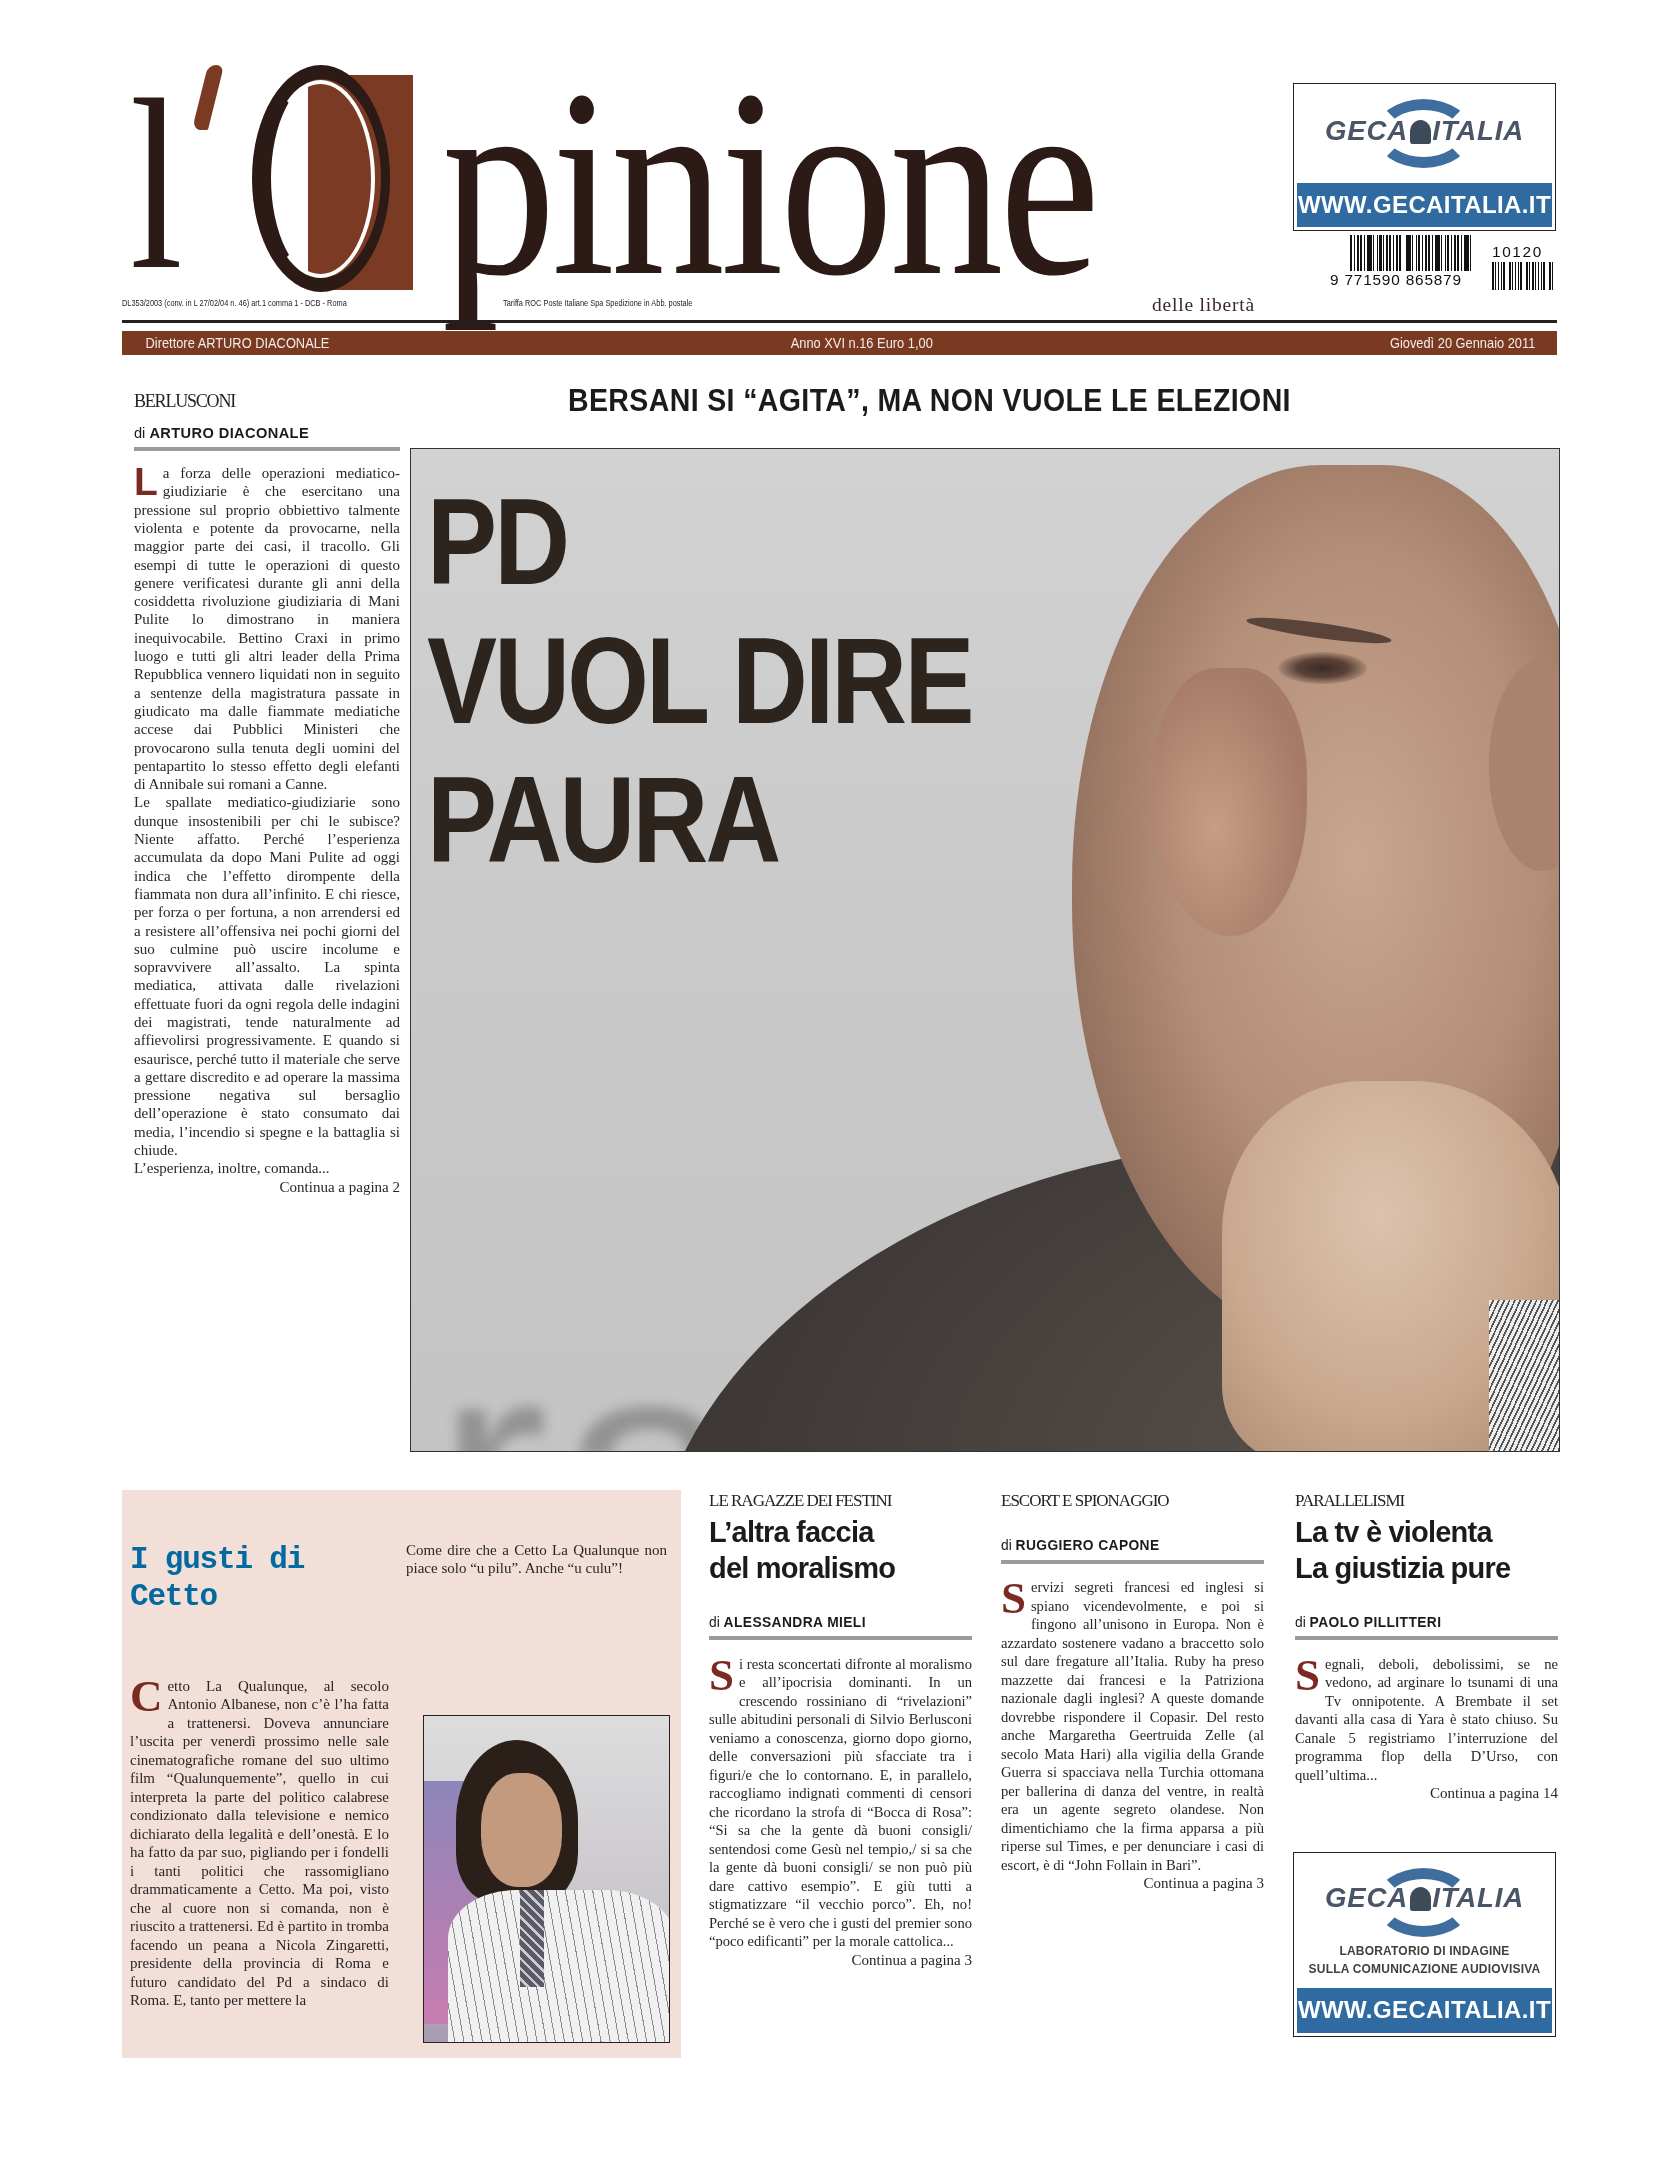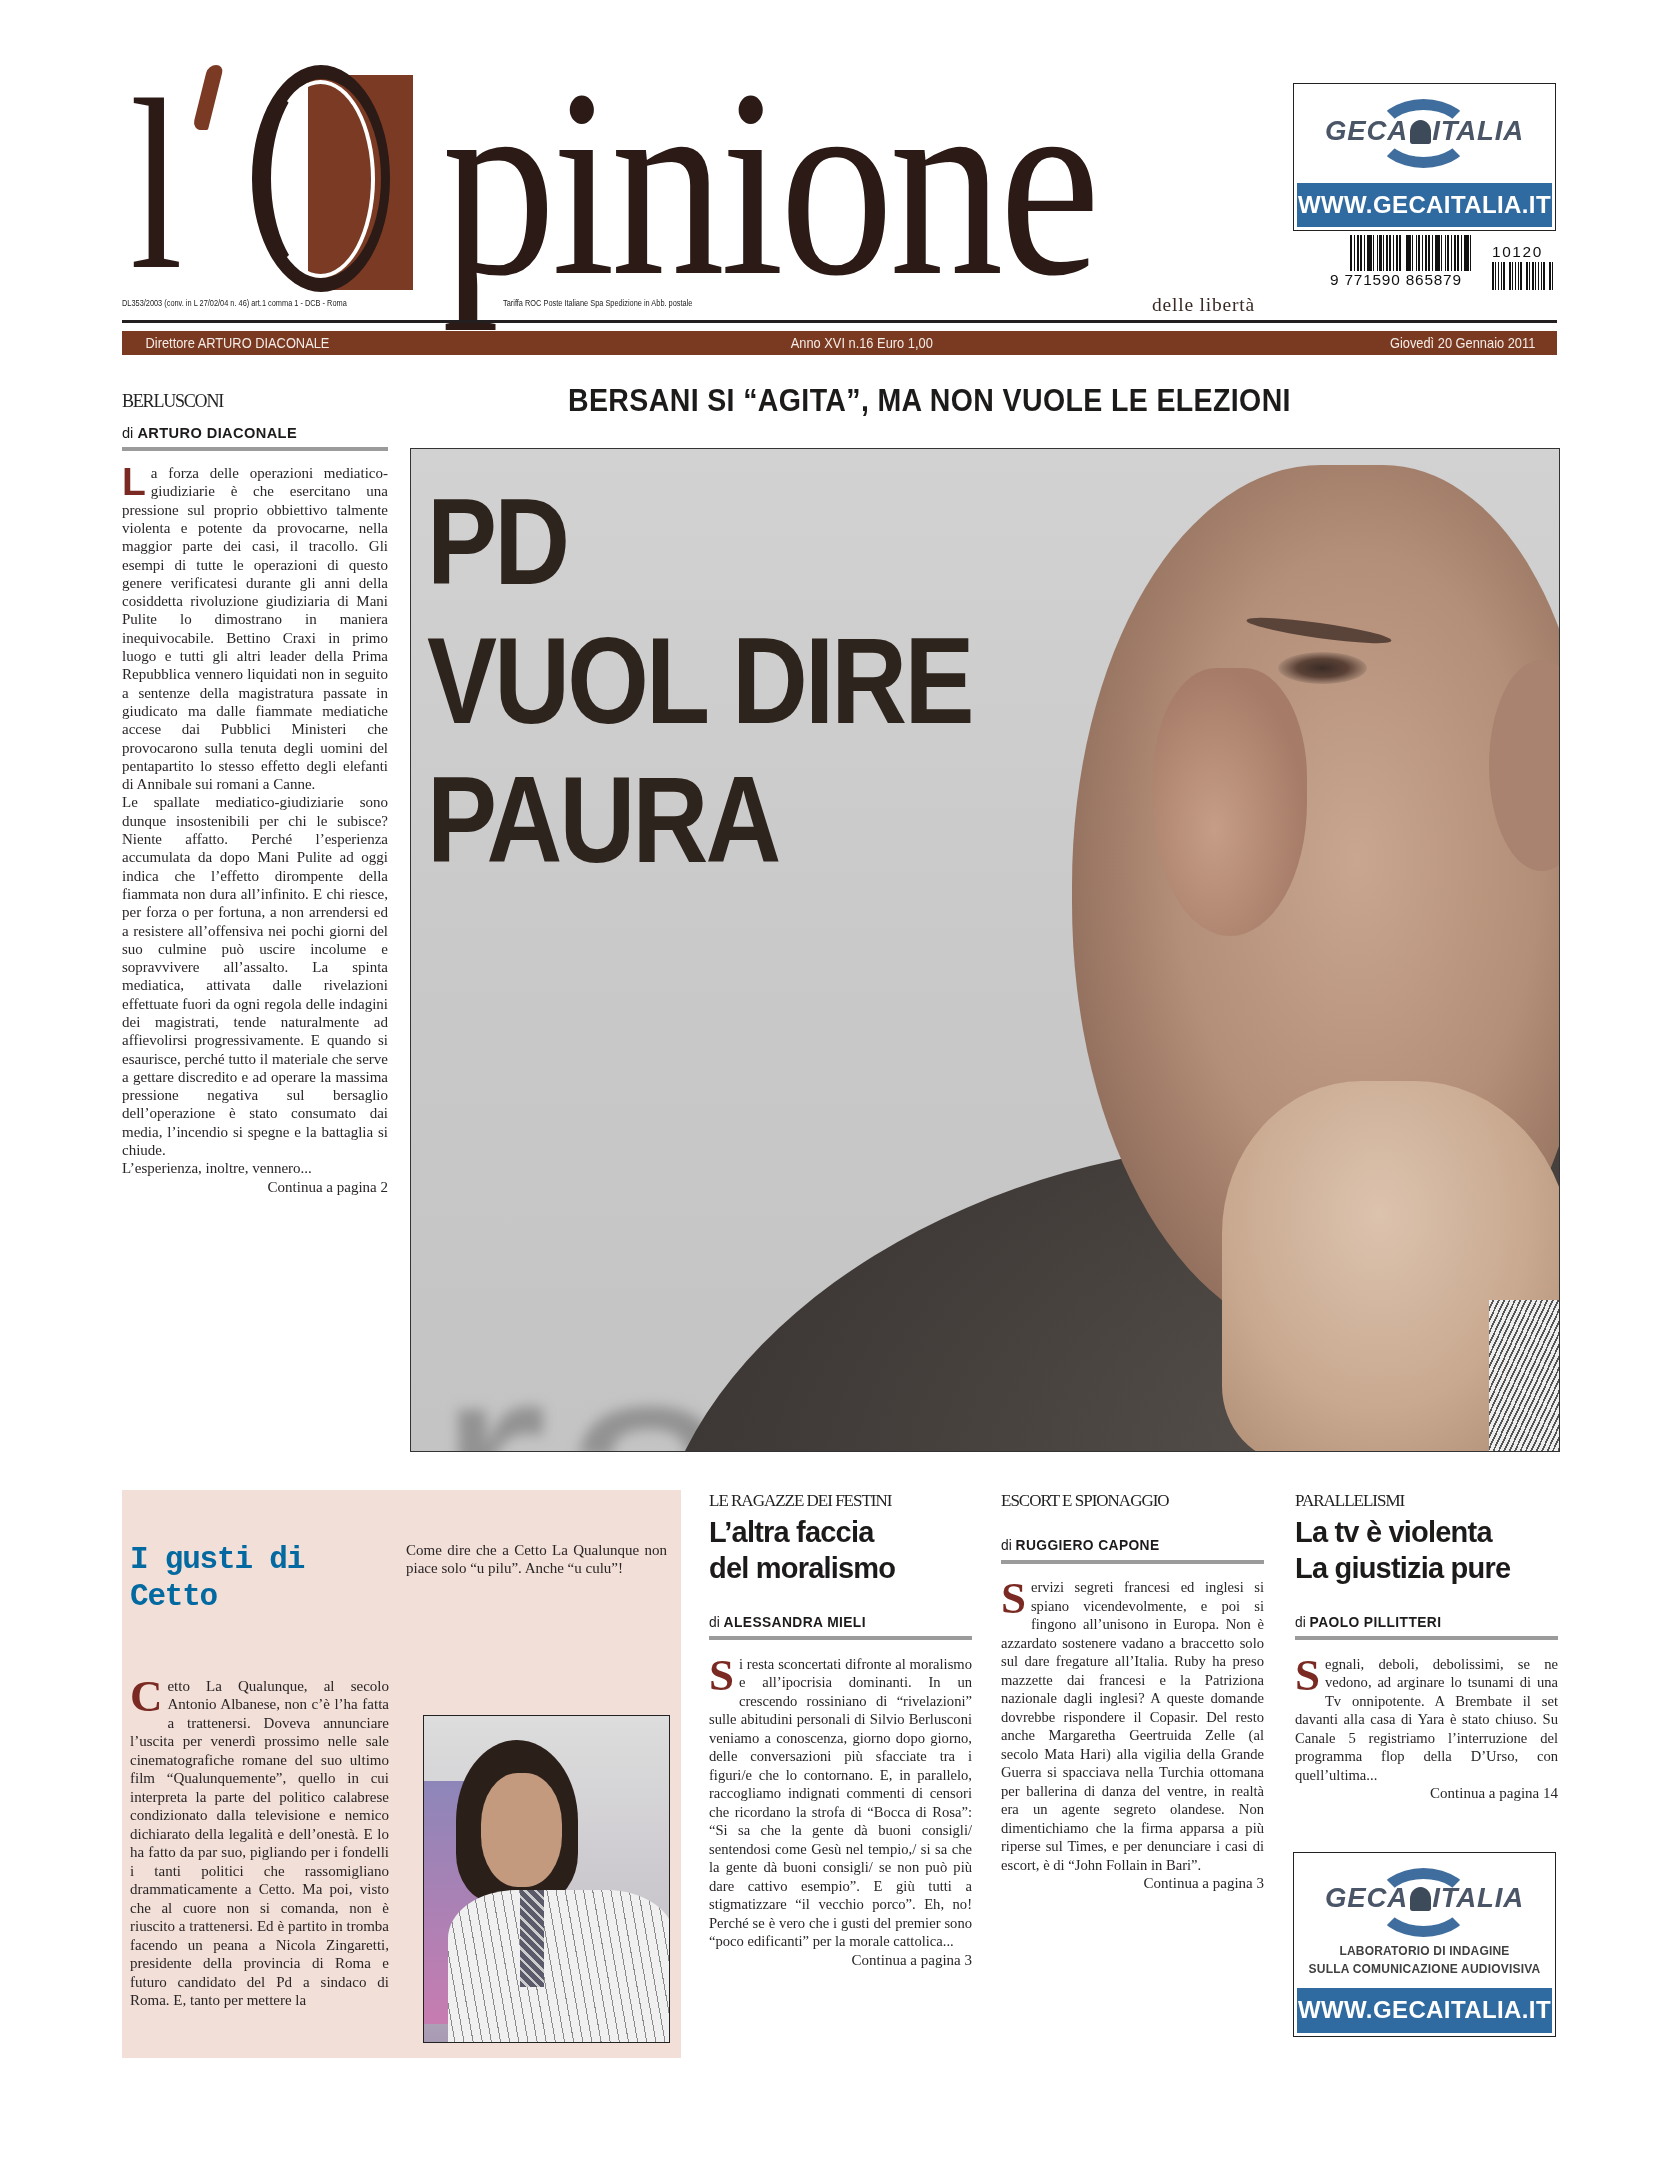--- a/index.html
+++ b/index.html
@@ -37,21 +37,21 @@
     background: repeating-linear-gradient(90deg, #111 0 1.6px, #fff 1.6px 3.2px, #111 3.2px 4px, #fff 4px 5.7px); }
 
   
   .info-bar { position: absolute; left: 122px; top: 331px; width: 1435px; height: 24px; background: #7a3a22; color: #f4ece7; font-family: "Liberation Sans", sans-serif; font-size: 14.6px; display: flex; align-items: center; justify-content: space-between; padding: 0 11.4px; }
   .info-bar span { transform: scaleX(0.88); display: inline-block; }
 
   
   .super-headline { position: absolute; left: 568px; top: 383px; font-family: "Liberation Sans", sans-serif; font-weight: bold; font-size: 31px; color: #1d1a1a; letter-spacing: 0.4px; transform: scaleX(0.92); transform-origin: left top; white-space: nowrap; }
 
   
-  .editorial { position: absolute; left: 122px; top: 392px; width: 266px; }
+  .editorial { position: absolute; left: 134px; top: 392px; width: 266px; }
   .section-label { font-family: "Liberation Serif", serif; font-size: 18px; letter-spacing: -1.2px; color: #222; line-height: 1; }
   .edit-title { font-family: "Liberation Sans", sans-serif; font-size: 32px; line-height: 37px; color: #1d1a1a; margin-top: 16px; letter-spacing: -0.8px; }
   .byline { font-family: "Liberation Sans", sans-serif; font-size: 14.6px; color: #1d1a1a; margin-top: 14.6px; }
   .byline b { font-weight: bold; letter-spacing: 0.4px; }
   .byline-rule { height: 4px; background: #9b9b9b; margin-top: 6.5px; }
   .body-text { font-family: "Liberation Serif", serif; font-size: 15px; line-height: 18.3px; color: #2a2526; text-align: justify; margin-top: 13px; hyphens: manual; }
   .body-text p { margin: 0; }
   .dropcap { float: left; font-family: "Liberation Sans", sans-serif; font-weight: bold; font-size: 39px; line-height: 32px; color: #7a2a22; margin: 1.6px 4.9px 0 0; }
   .dropcap.serif { font-family: "Liberation Serif", serif; font-size: 45px; line-height: 36px; }
   .continua { font-family: "Liberation Serif", serif; font-size: 15px; text-align: right; color: #2a2526; line-height: 18px; }
@@ -140,21 +140,21 @@
 
 <h2 class="super-headline">BERSANI SI “AGITA”, MA NON VUOLE LE ELEZIONI</h2>
 
 <article class="editorial">
   <div class="section-label">BERLUSCONI</div>
   <div class="byline"><span>di</span> <b>ARTURO DIACONALE</b></div>
   <div class="byline-rule"></div>
   <div class="body-text">
     <p><span class="dropcap">L</span><span>a forza delle operazioni mediatico-giudiziarie è che esercitano una pressione sul proprio obbiettivo talmente violenta e potente da provocarne, nella maggior parte dei casi, il tracollo. Gli esempi di tutte le operazioni di questo genere verificatesi durante gli anni della cosiddetta rivoluzione giudiziaria di Mani Pulite lo dimostrano in maniera inequivocabile. Bettino Craxi in primo luogo e tutti gli altri leader della Prima Repubblica vennero liquidati non in seguito a sentenze della magistratura passate in giudicato ma dalle fiammate mediatiche accese dai Pubblici Ministeri che provocarono sulla tenuta degli uomini del pentapartito lo stesso effetto degli elefanti di Annibale sui romani a Canne.</span></p>
     <p>Le spallate mediatico-giudiziarie sono dunque insostenibili per chi le subisce? Niente affatto. Perché l’esperienza accumulata da dopo Mani Pulite ad oggi indica che l’effetto dirompente della fiammata non dura all’infinito. E chi riesce, per forza o per fortuna, a non arrendersi ed a resistere all’offensiva nei pochi giorni del suo culmine può uscire incolume e sopravvivere all’assalto. La spinta mediatica, attivata dalle rivelazioni effettuate fuori da ogni regola delle indagini dei magistrati, tende naturalmente ad affievolirsi progressivamente. E quando si esaurisce, perché tutto il materiale che serve a gettare discredito e ad operare la massima pressione negativa sul bersaglio dell’operazione è stato consumato dai media, l’incendio si spegne e la battaglia si chiude.</p>
-    <p>L’esperienza, inoltre, vennero...</p>
+    <p>L’esperienza, inoltre, comanda...</p>
   </div>
   <div class="continua">Continua a pagina 2</div>
 </article>
 
 <figure class="main-photo">
   <span class="bg-letters">rat</span>
   <div class="suit"></div>
   <div class="head"></div>
   <div class="ear"></div>
   <div class="brow"></div>

